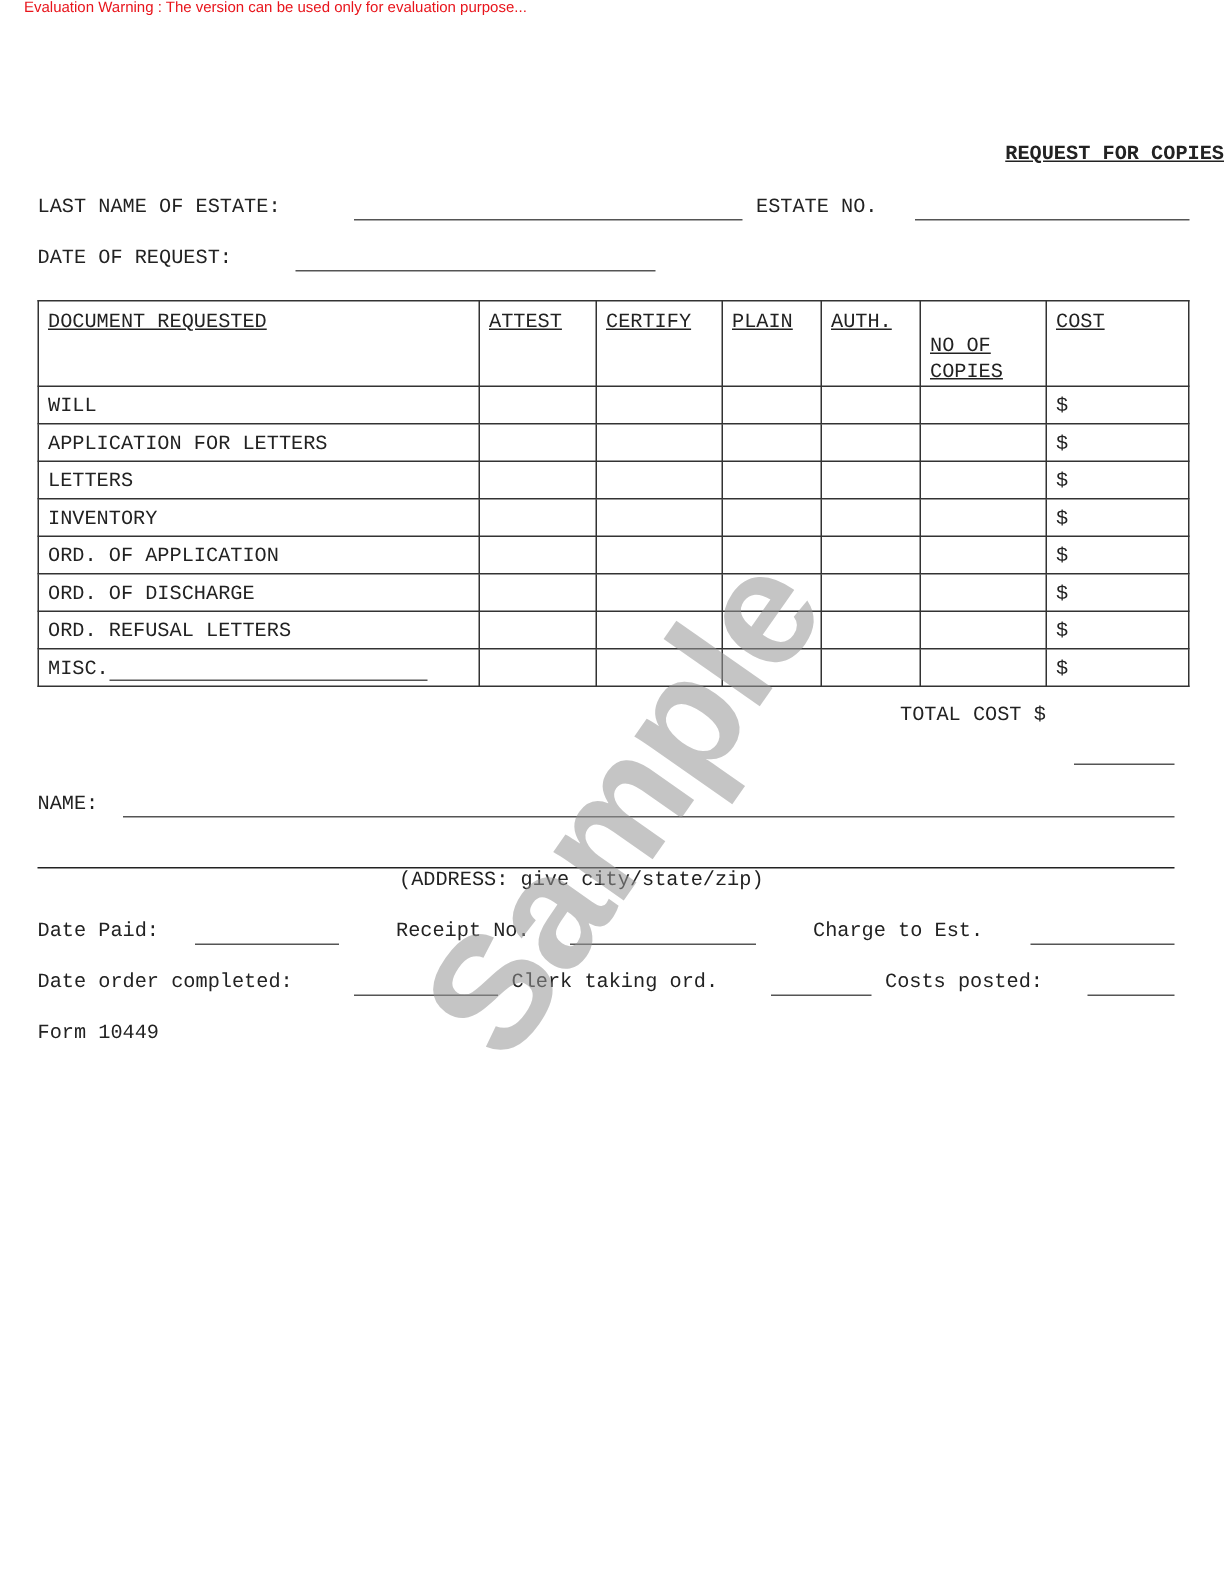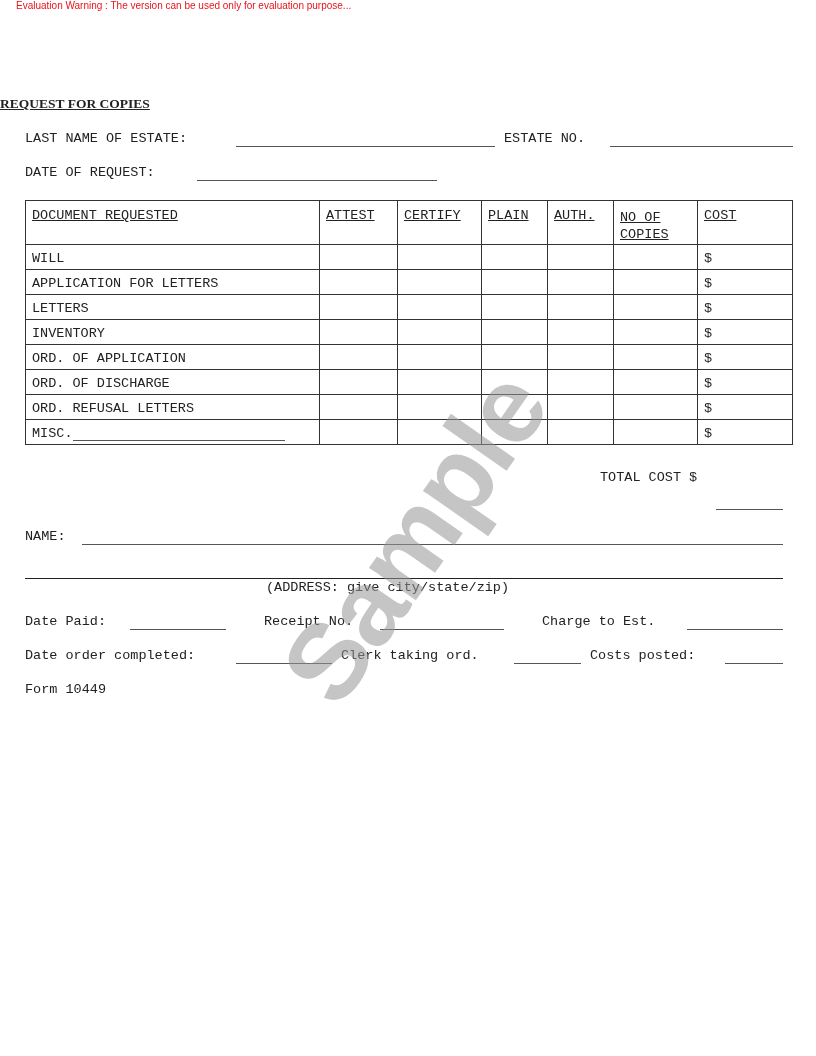--- a/index.html
+++ b/index.html
@@ -1,20 +1,20 @@
 <!DOCTYPE html>
 <html><head>
 <meta charset="utf-8">
 <style>
   html, body { margin:0; padding:0; background:#ffffff; }
   body { width:816px; height:1056px; position:relative; overflow:hidden;
          font-family:"Liberation Mono", "DejaVu Sans Mono", monospace; color:#222; font-size:13.5px; }
   .abs { position:absolute; white-space:pre; }
   .warn { left:16px; top:0px; font-family:"Liberation Sans", sans-serif; font-size:10px; color:#e8141b; }
-  .title { left:0; width:816px; top:96px; text-align:left; font-weight:bold; text-decoration:underline; font-size:13.5px;font-family:Liberation Serif, serif; }
+  .title { left:0; width:816px; top:96px; text-align:right; font-weight:bold; text-decoration:underline; font-size:13.5px; }
   .line { position:absolute; height:0; border-top:1.4px solid #555; }
   .line.dark { border-top:1.4px solid #222; }
   table.grid { position:absolute; left:25px; top:200px; border-collapse:collapse; }
   table.grid td, table.grid th { border:1.5px solid #333; padding:0 0 0 6px; vertical-align:top;
          font-weight:normal; text-align:left; font-size:13.5px; color:#222; }
   table.grid th { height:44px; padding-top:7px; box-sizing:border-box; }
   table.grid th span { text-decoration:underline; }
   table.grid td { height:25px; box-sizing:border-box; padding-top:6px; }
   .misc-line { display:inline-block; width:212px; border-bottom:1.4px solid #555; height:12px; vertical-align:bottom; }
   .watermark { position:absolute; left:228px; top:475px; font-family:"Liberation Sans", sans-serif;
@@ -46,21 +46,21 @@
       <col style="width:84px">
       <col style="width:95px">
   </colgroup>
   <tbody>
       <tr>
     <th><span>DOCUMENT REQUESTED</span></th>
     <th><span>ATTEST</span></th>
     <th><span>CERTIFY</span></th>
     <th><span>PLAIN</span></th>
     <th><span>AUTH.</span></th>
-    <th style="white-space:normal; line-height:17px; padding-top:8px;"><span>NO OF COPIES</span></th>
+    <th style="white-space:normal; line-height:17px; padding-top:22px;"><span>NO OF COPIES</span></th>
     <th><span>COST</span></th>
   </tr>
   <tr>
     <td>WILL</td>
     <td></td>
         <td></td>
     <td></td>
         <td></td>
     <td></td>
     <td>$</td>

